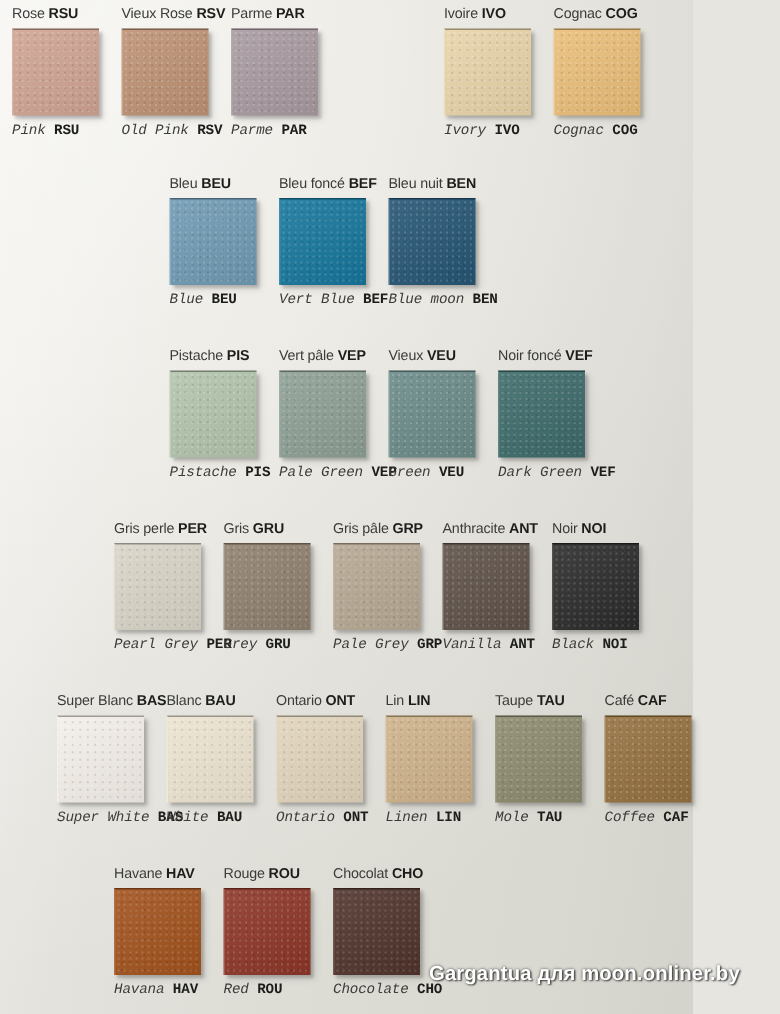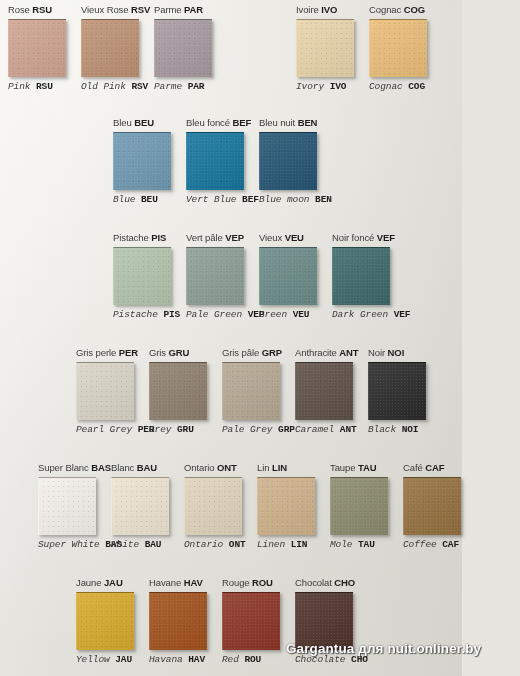--- a/index.html
+++ b/index.html
@@ -199,21 +199,21 @@
           <div class="cap cap-bot"><span>Grey</span> <span class="code">GRU</span></div>
         </div>
         <div class="card">
           <div class="cap cap-top"><span>Gris pâle</span> <span class="code">GRP</span></div>
           <div class="chip" style="background: rgb(181, 167, 146);"></div>
           <div class="cap cap-bot"><span>Pale Grey</span> <span class="code">GRP</span></div>
         </div>
         <div class="card">
           <div class="cap cap-top"><span>Anthracite</span> <span class="code">ANT</span></div>
           <div class="chip" style="background: rgb(93, 80, 72);"></div>
-          <div class="cap cap-bot"><span>Caramel</span> <span class="code">ANT</span></div>
+          <div class="cap cap-bot"><span>Vanilla</span> <span class="code">ANT</span></div>
         </div>
         <div class="card">
           <div class="cap cap-top"><span>Noir</span> <span class="code">NOI</span></div>
           <div class="chip" style="background: rgb(43, 42, 43);"></div>
           <div class="cap cap-bot"><span>Black</span> <span class="code">NOI</span></div>
         </div>
       </div>
       <div class="row" style="left: 38px; top: 462px;">
         <div class="card">
           <div class="cap cap-top"><span>Super Blanc</span> <span class="code">BAS</span></div>
@@ -241,35 +241,30 @@
           <div class="cap cap-bot"><span>Mole</span> <span class="code">TAU</span></div>
         </div>
         <div class="card">
           <div class="cap cap-top"><span>Café</span> <span class="code">CAF</span></div>
           <div class="chip" style="background: rgb(147, 112, 63);"></div>
           <div class="cap cap-bot"><span>Coffee</span> <span class="code">CAF</span></div>
         </div>
       </div>
       <div class="row" style="left: 76px; top: 577px;">
         <div class="card">
-          <div class="cap cap-top"><span>Jaune</span> <span class="code">JAU</span></div>
-          <div class="chip" style="background: rgb(214, 169, 43);"></div>
-          <div class="cap cap-bot"><span>Yellow</span> <span class="code">JAU</span></div>
-        </div>
-        <div class="card">
           <div class="cap cap-top"><span>Havane</span> <span class="code">HAV</span></div>
           <div class="chip" style="background: rgb(161, 81, 28);"></div>
           <div class="cap cap-bot"><span>Havana</span> <span class="code">HAV</span></div>
         </div>
         <div class="card">
           <div class="cap cap-top"><span>Rouge</span> <span class="code">ROU</span></div>
           <div class="chip" style="background: rgb(140, 53, 39);"></div>
           <div class="cap cap-bot"><span>Red</span> <span class="code">ROU</span></div>
         </div>
         <div class="card">
           <div class="cap cap-top"><span>Chocolat</span> <span class="code">CHO</span></div>
           <div class="chip" style="background: rgb(79, 51, 43);"></div>
           <div class="cap cap-bot"><span>Chocolate</span> <span class="code">CHO</span></div>
         </div>
       </div>
     </div>
-  <div id="watermark">Gargantua для nuit.onliner.by</div>
+  <div id="watermark">Gargantua для moon.onliner.by</div>
 </div>
 
 </body></html>

